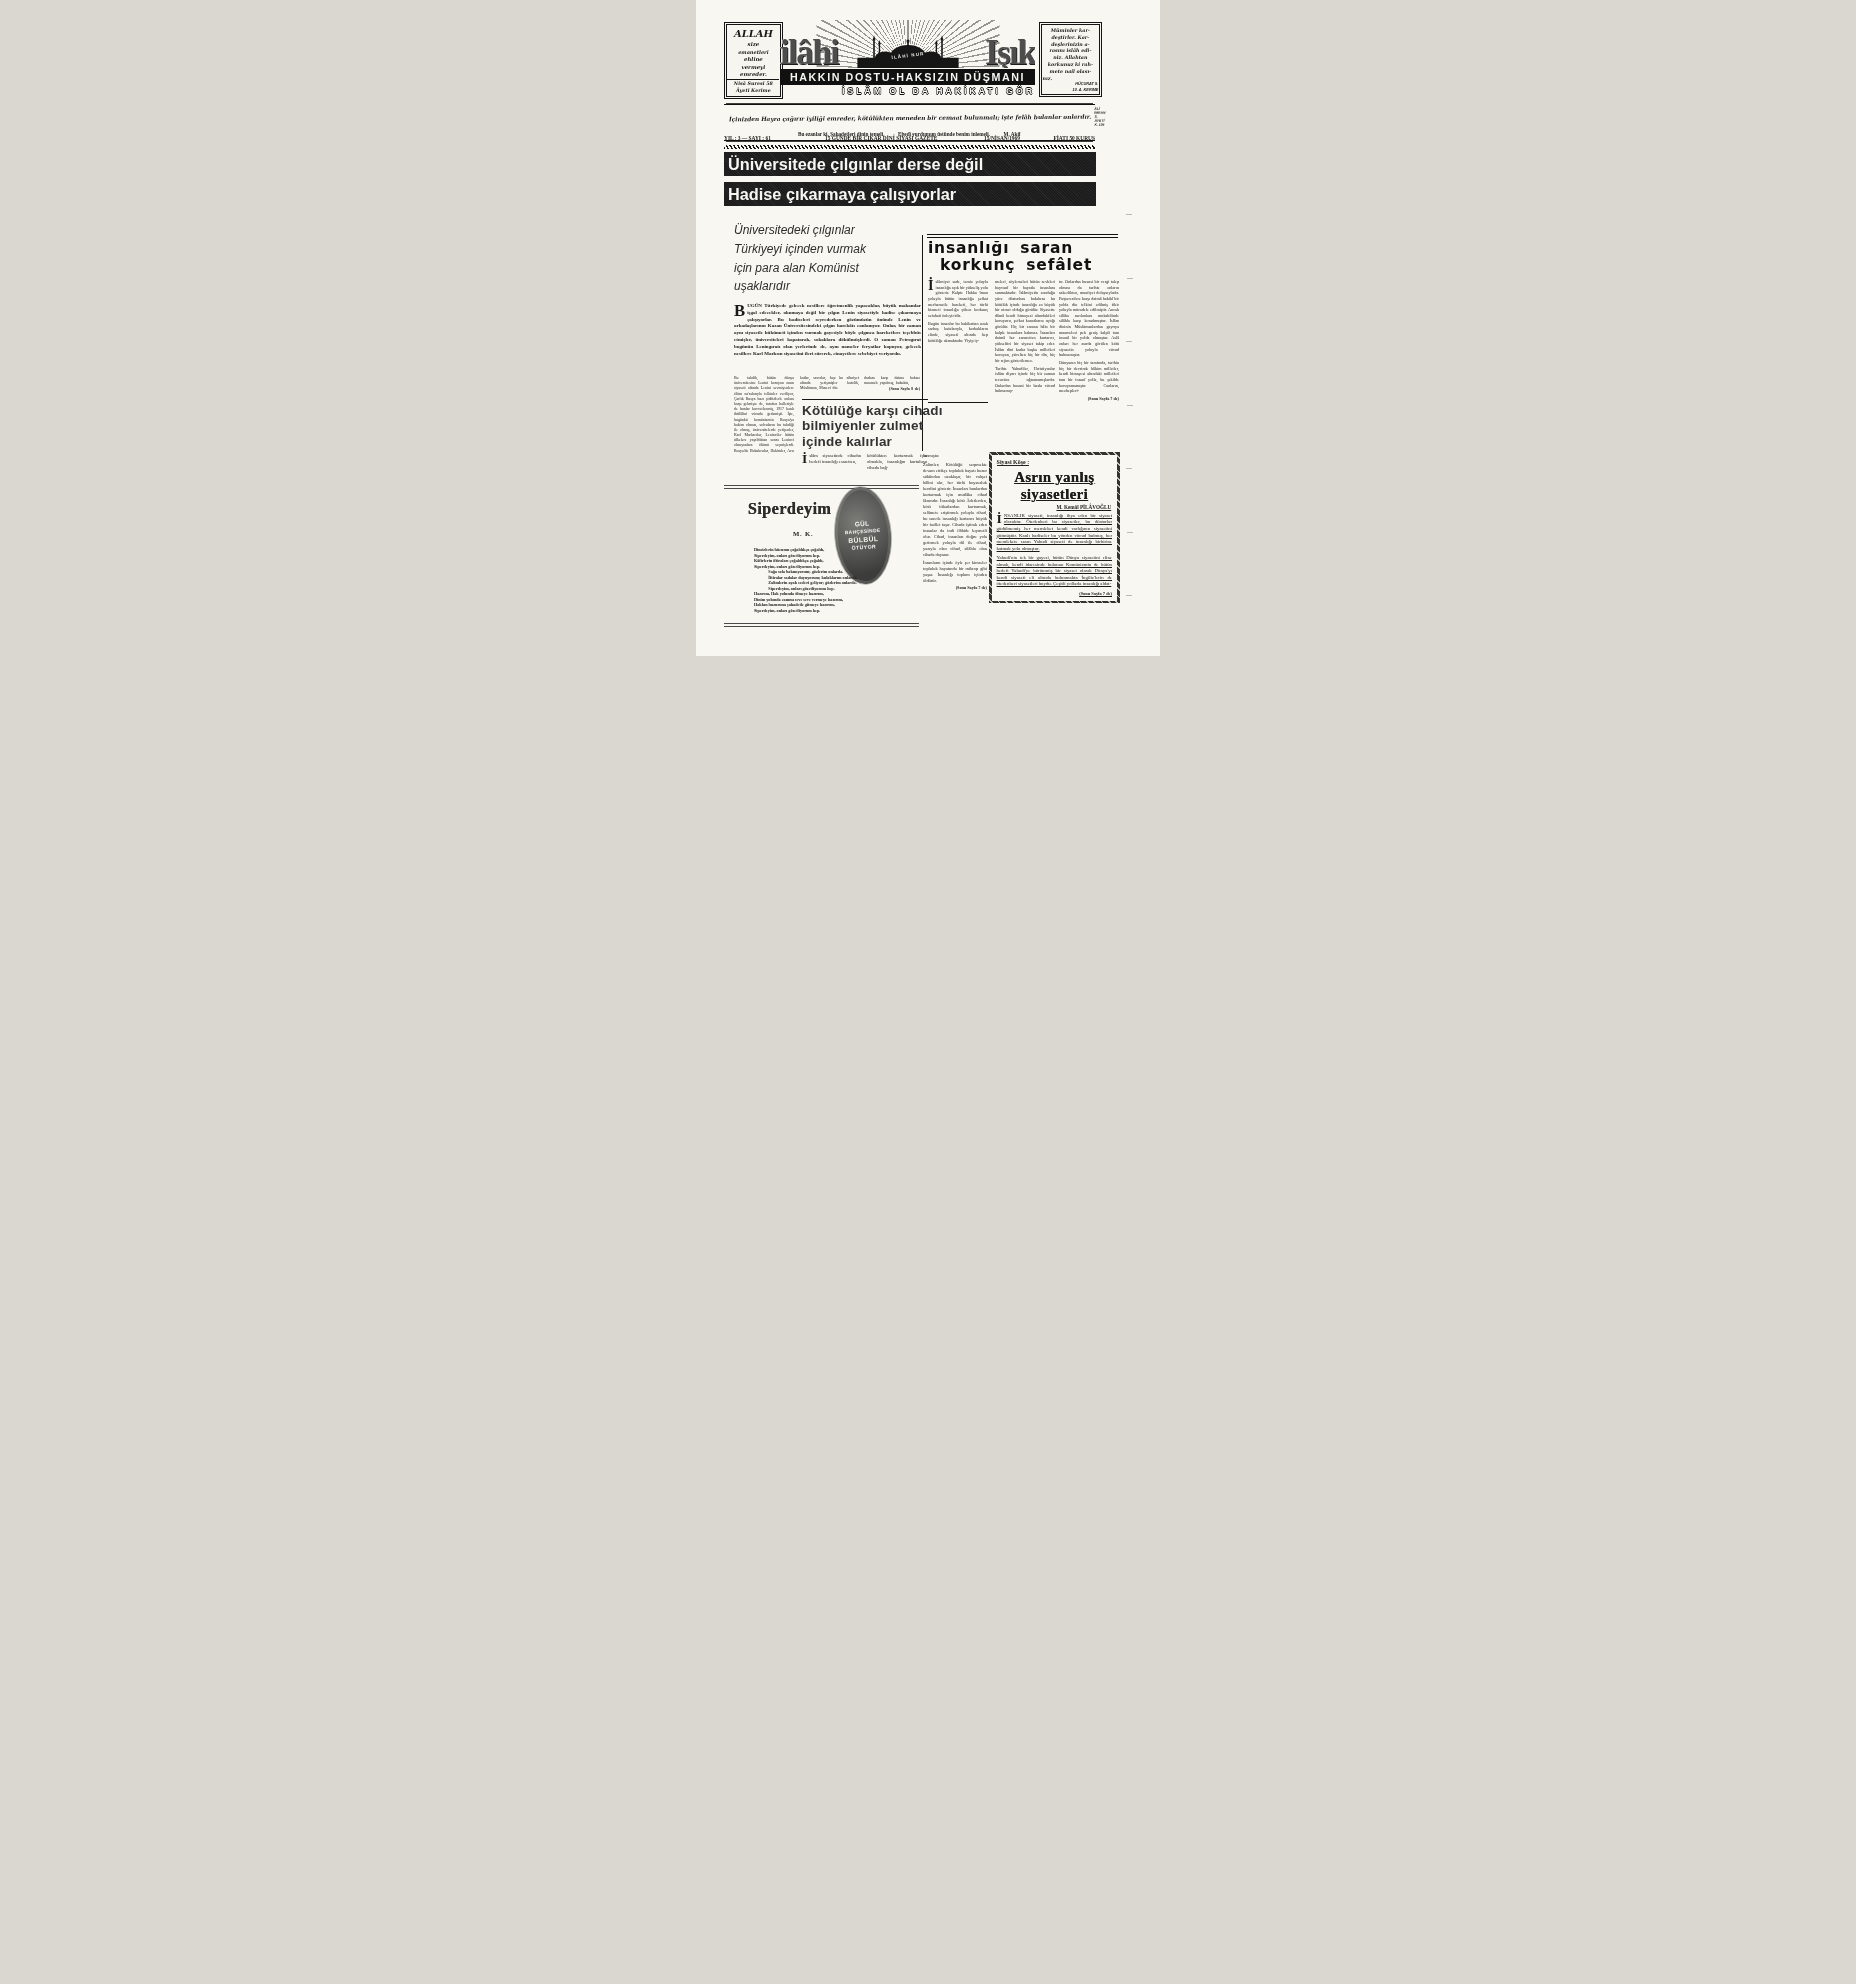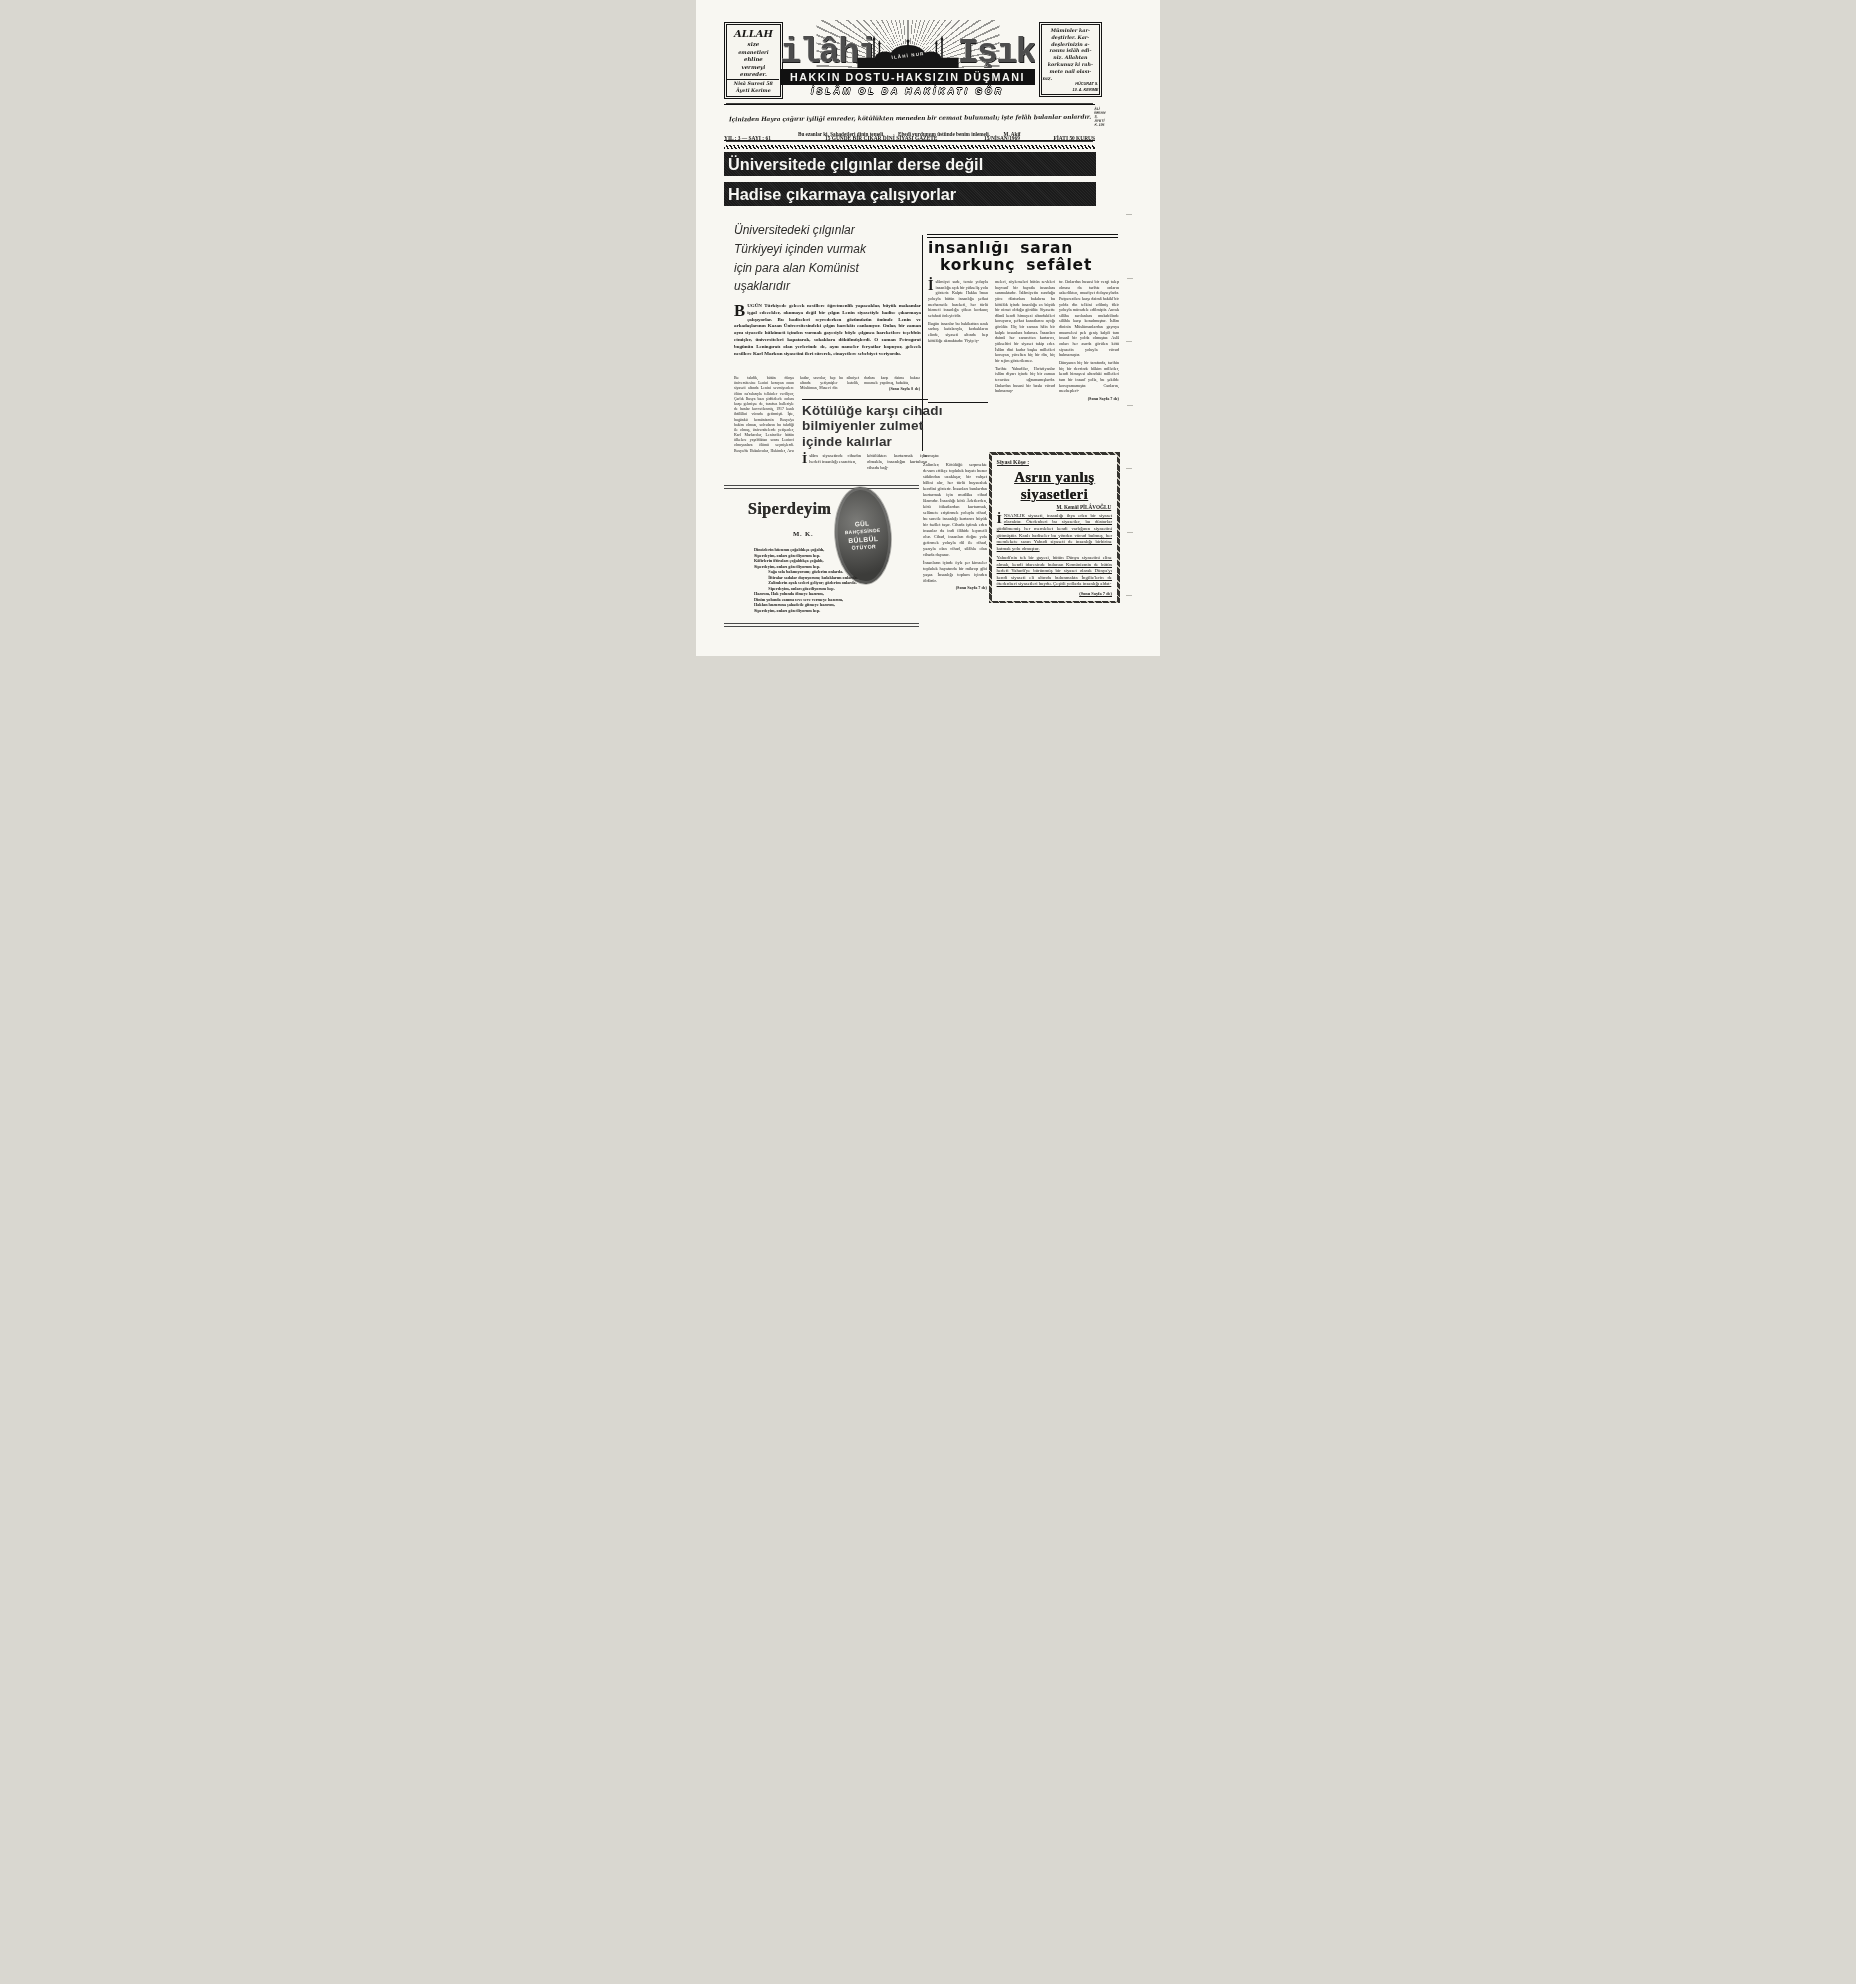--- a/index.html
+++ b/index.html
@@ -14,32 +14,32 @@
               font-size:5.4px;line-height:1.42;white-space:nowrap;}
   .verse-src{display:block;font-family:"Liberation Sans",sans-serif;font-weight:700;font-style:italic;
              font-size:3.8px;line-height:1.25;text-align:right;margin-top:0.8px;}
 
   
   .logo-box{position:relative;height:48px;overflow:hidden;}
   .rays{position:absolute;left:50%;top:0;width:183px;height:48px;transform:translateX(-50%);
         background:repeating-conic-gradient(from 0deg at 50% 102%,rgba(25,25,25,.55) 0deg 1.1deg,rgba(0,0,0,0) 1.1deg 4.6deg);
         opacity:.8;}
   .logo-row{position:absolute;left:0;right:0;bottom:0;display:flex;justify-content:space-between;align-items:flex-end;}
-  .logo-word{font-family:Liberation Mono, monospace;font-weight:900;font-size:35px;line-height:.82;
+  .logo-word{font-family:Liberation Serif, serif;font-weight:900;font-size:35px;line-height:.82;
              color:#4d4d4d;letter-spacing:-1.6px;text-shadow:-0.4px -0.4px 0 #f2f1ec,0.8px 0.8px 0 #1c1c1c;}
   .mosque-wrap{position:absolute;left:50%;bottom:0;transform:translateX(-50%);width:102px;height:34px;}
   .emblem-nur{position:absolute;left:50%;bottom:10.3px;transform:translateX(-50%) rotate(-7deg);
               font-family:"Liberation Sans",sans-serif;font-weight:700;font-size:4.4px;letter-spacing:1.2px;
               color:#f4f3ee;white-space:nowrap;}
   .slogan-bar{margin-top:1.2px;background:#111;color:#f5f5f2;text-align:center;
               font-family:"Liberation Sans",sans-serif;font-weight:700;font-size:10.7px;letter-spacing:1.6px;
               padding:1.6px 0 2.4px 0;white-space:nowrap;}
-  .slogan-outline{margin-top:1.2px;text-align:center;font-family:"Liberation Sans",sans-serif;font-weight:700;
+  .slogan-outline{margin-top:1.2px;text-align:right;font-family:"Liberation Sans",sans-serif;font-weight:700;
               font-size:9px;letter-spacing:2.8px;color:#f8f7f2;white-space:nowrap;
-              text-shadow:-0.6px 0 0 #111,0.6px 0 0 #111,0 -0.6px 0 #111,0 0.6px 0 #111,-0.4px -0.4px 0 #111,0.4px 0.4px 0 #111;font-style:italic;}
+              text-shadow:-0.6px 0 0 #111,0.6px 0 0 #111,0 -0.6px 0 #111,0 0.6px 0 #111,-0.4px -0.4px 0 #111,0.4px 0.4px 0 #111;}
 
   
   .banner{border-top:1.2px solid #111;border-bottom:1.2px solid #111;
           box-shadow:0 -2.8px 0 -2px #111,0 2.8px 0 -2px #111;background:#f8f7f2;padding:3.2px 4.8px 2.4px 4.8px;}
   .banner-r1{display:flex;justify-content:space-between;align-items:center;transform:rotate(-.4deg);}
   .banner-script{font-family:"DejaVu Serif",serif;font-style:italic;font-weight:700;font-size:5.8px;white-space:nowrap;}
   .banner-src{font-family:"Liberation Sans",sans-serif;font-weight:700;font-style:italic;font-size:3.4px;
               text-align:left;line-height:1.2;margin-left:3.2px;}
   .banner-r2{display:flex;justify-content:center;gap:13.5px;margin-top:2.8px;font-weight:700;font-size:5.2px;}
 

